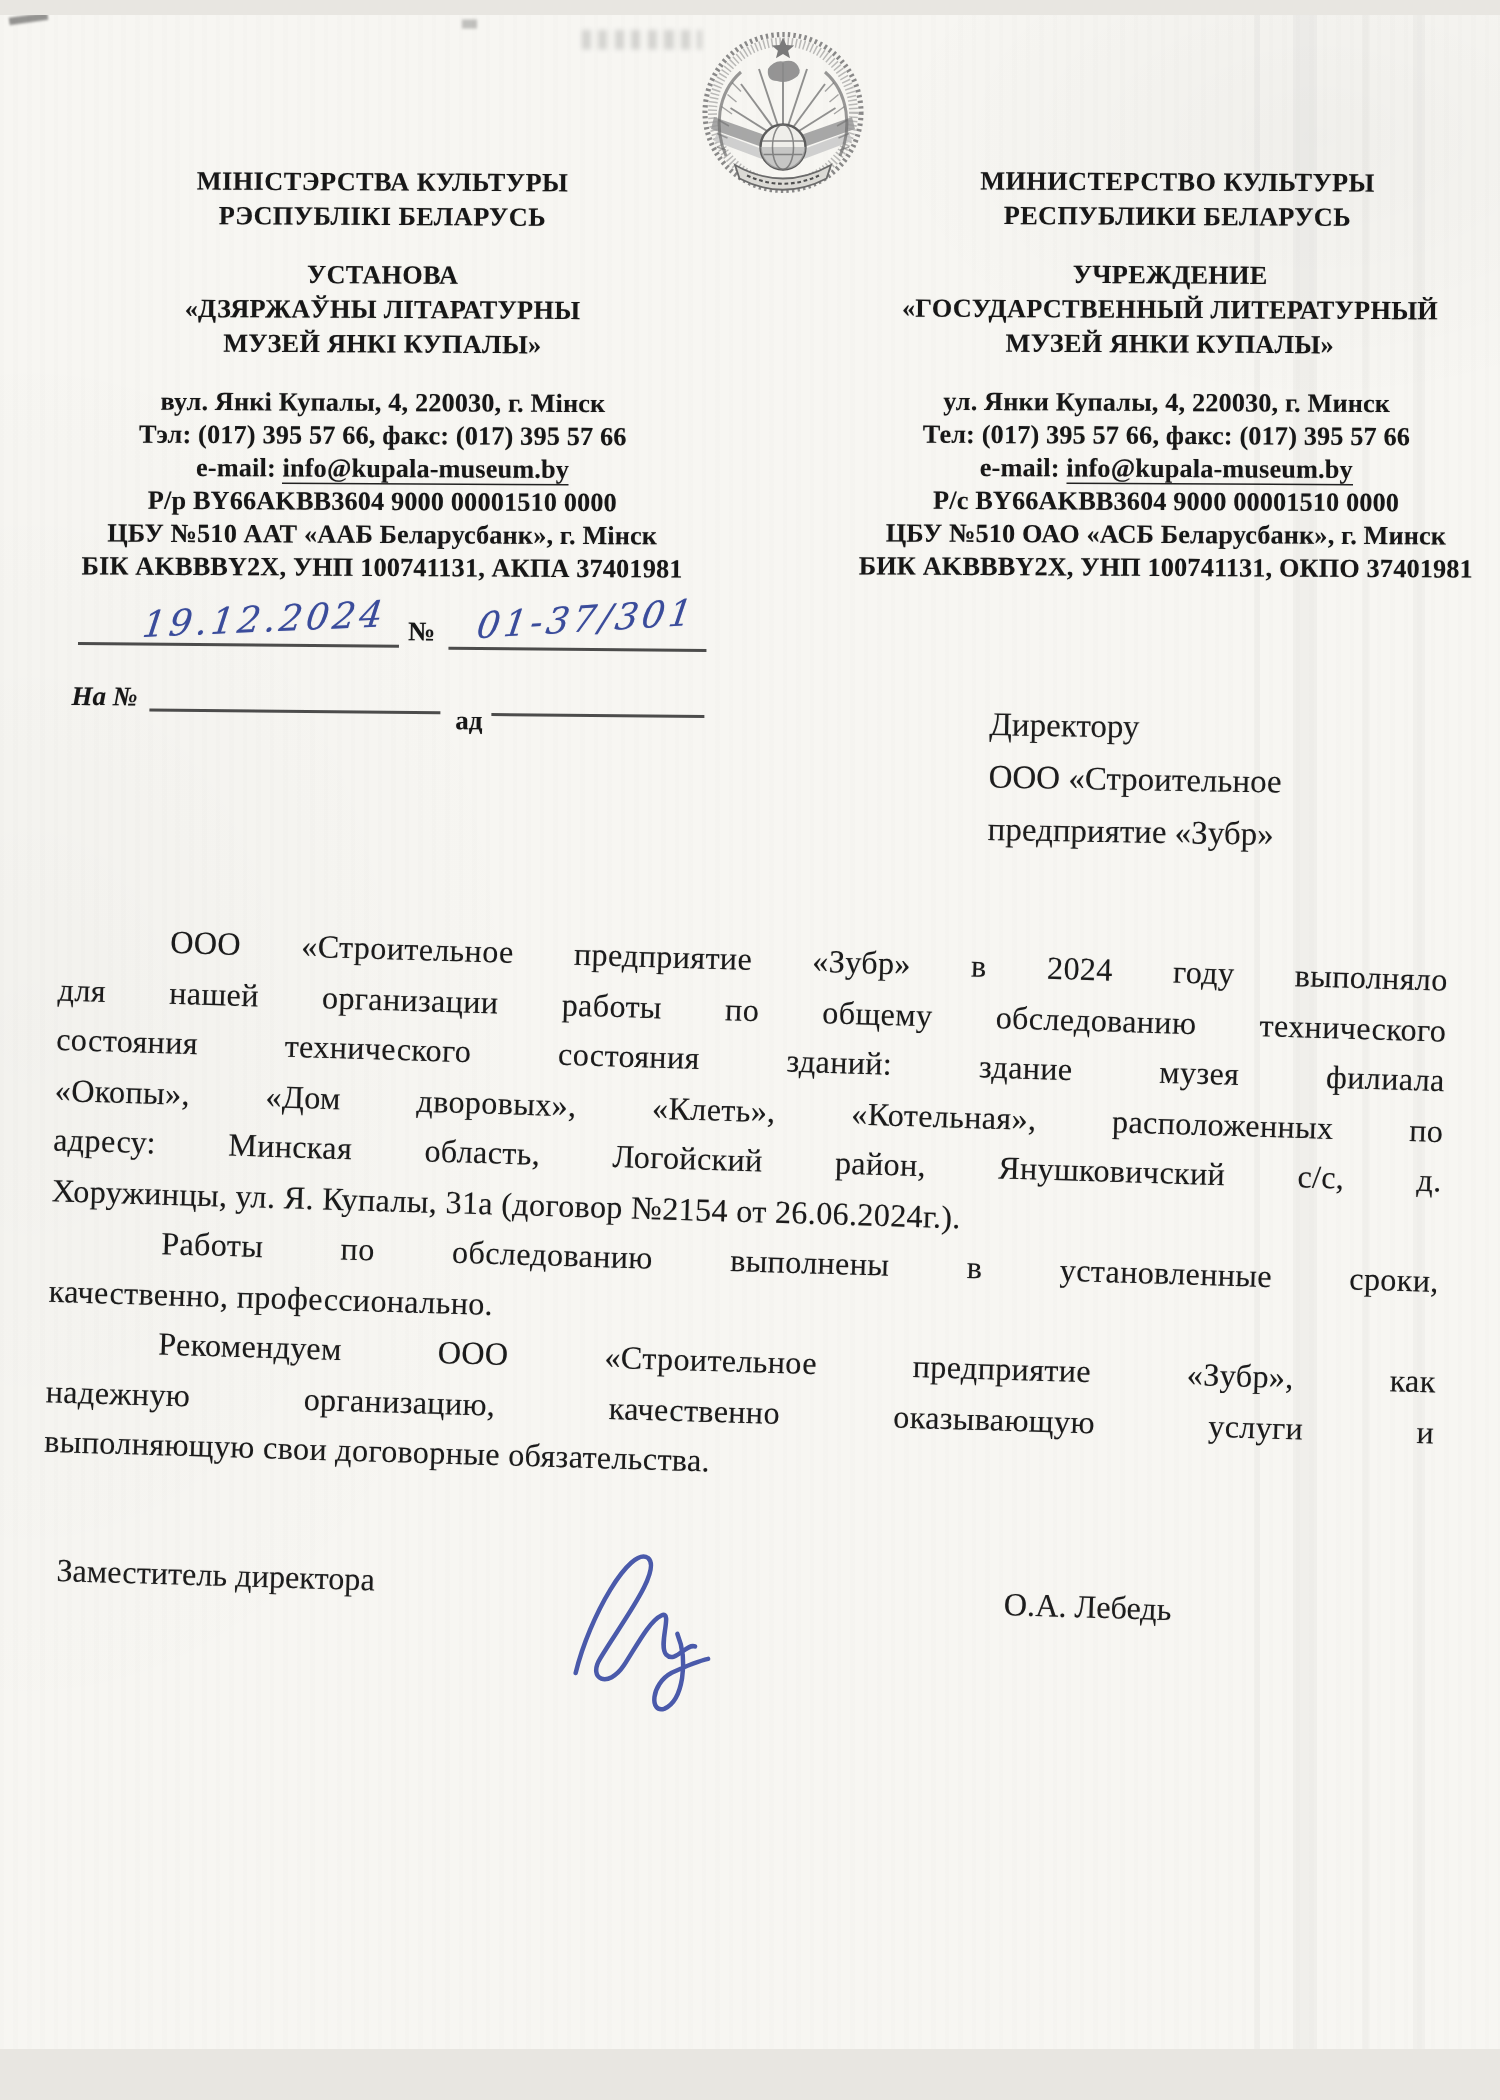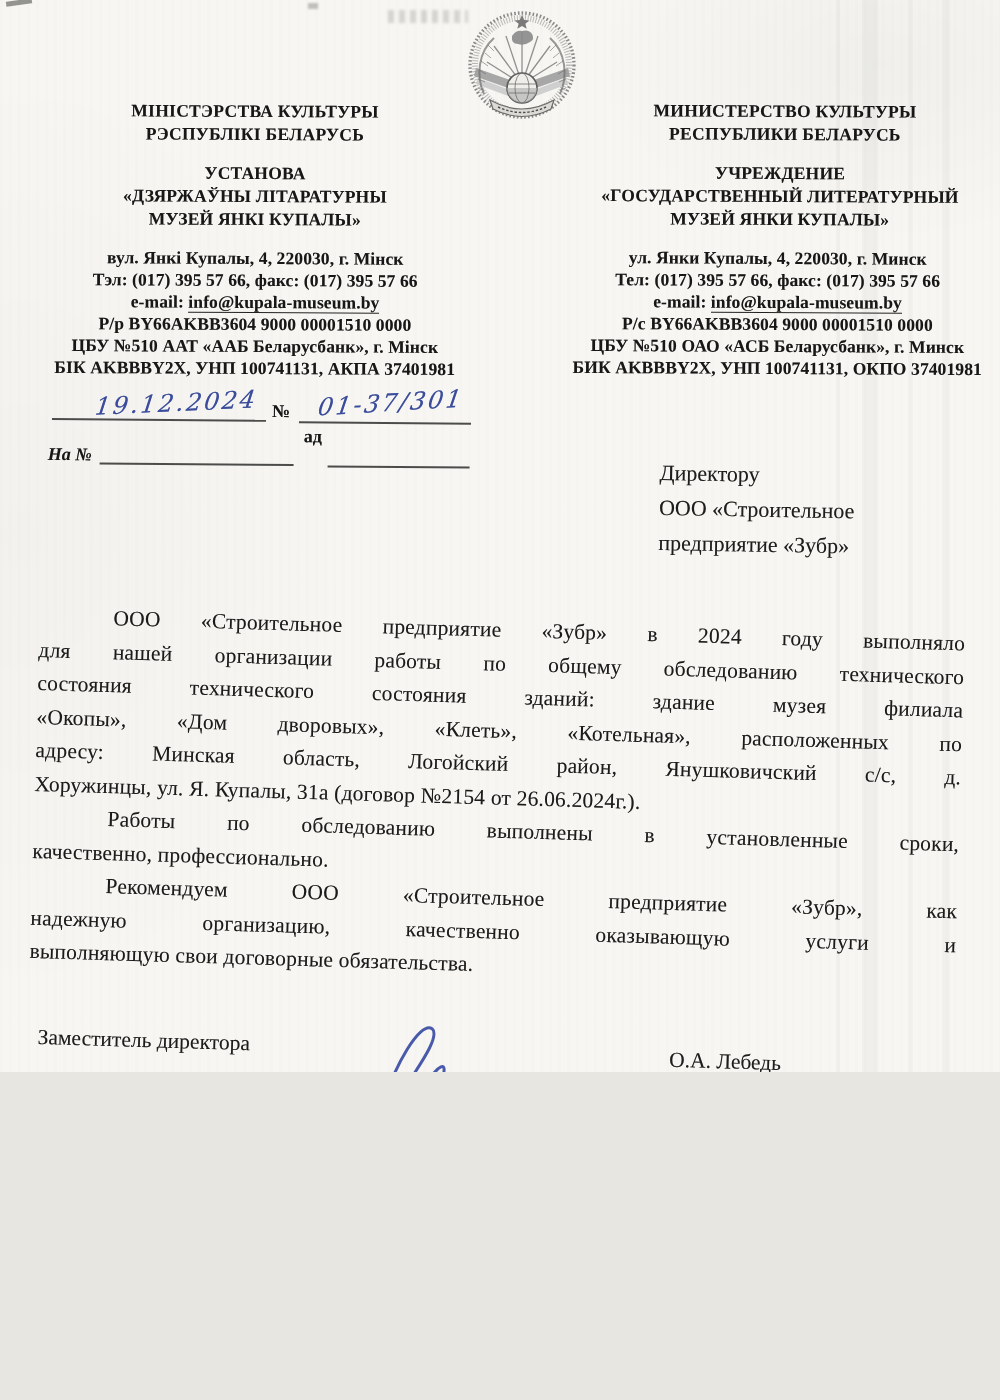--- a/index.html
+++ b/index.html
@@ -1,17 +1,17 @@
 <!DOCTYPE html>
 <html><head>
 <meta charset="utf-8">
 <style>
   html,body{margin:0;padding:0;background:#e8e6e1;}
   .page{
-    position:relative;width:1000px;height:1072px;margin:0 auto;overflow:hidden;
+    position:relative;width:1000px;height:1356px;margin:10px auto;overflow:hidden;
     background:
       radial-gradient(ellipse 420px 260px at 88% 6%, rgba(0,0,0,0.028), transparent 70%),
       radial-gradient(ellipse 500px 700px at 2% 50%, rgba(0,0,0,0.018), transparent 70%),
       repeating-linear-gradient(90deg, rgba(0,0,0,0.008) 0 3px, transparent 3px 9px),
       #f7f6f2;
     font-family:"Liberation Serif", serif;
     color:#1d1d1d;
   }
   .abs{position:absolute;}
   .txt{text-shadow:0 0 0.6px rgba(25,25,25,0.35);}
@@ -141,21 +141,21 @@
   </div>
 
   <div class="abs" style="left:0;top:0;width:1000px;height:0;transform:rotate(0.5deg);transform-origin:55px 418px;">
     <div class="abs hw" style="left:95px;top:388px;font-size:24px;transform:rotate(-3deg) skewX(-10deg);">19.12.2024</div>
     <div class="abs uline" style="left:52px;top:418px;width:214px;"></div>
     <div class="abs ref-label txt" style="left:272px;top:399px;">№</div>
     <div class="abs hw" style="left:318px;top:386px;font-size:24px;transform:rotate(-4deg) skewX(-12deg);">01-37/301</div>
     <div class="abs uline" style="left:299px;top:419px;width:172px;"></div>
     <div class="abs ref-label txt" style="left:48px;top:444px;font-style:italic;">На №</div>
     <div class="abs uline" style="left:100px;top:462px;width:194px;"></div>
-    <div class="abs ref-label txt" style="left:304px;top:424px;">ад</div>
+    <div class="abs ref-label txt" style="left:304px;top:458px;">ад</div>
     <div class="abs uline" style="left:328px;top:463px;width:142px;"></div>
   </div>
 
   <div class="abs recipient txt" style="left:660px;top:455px;width:300px;">
     <div>Директору</div>
     <div>ООО «Строительное</div>
     <div>предприятие «Зубр»</div>
   </div>
 
   <div class="abs body-text txt" style="left:40px;top:600px;">

